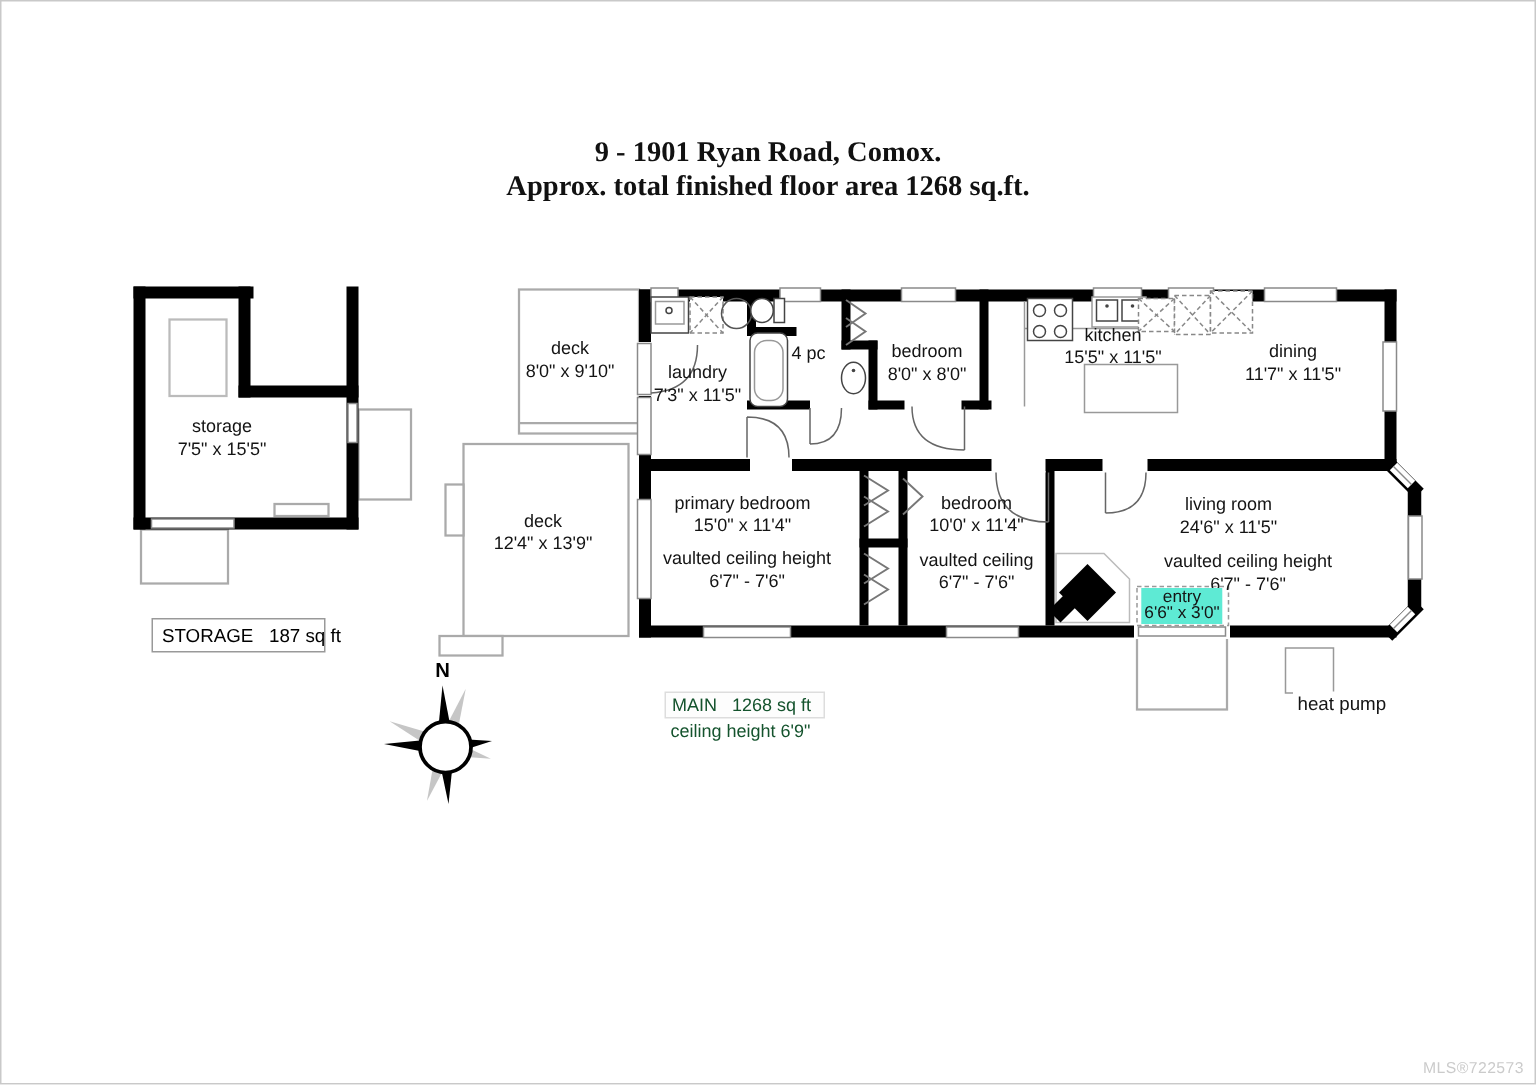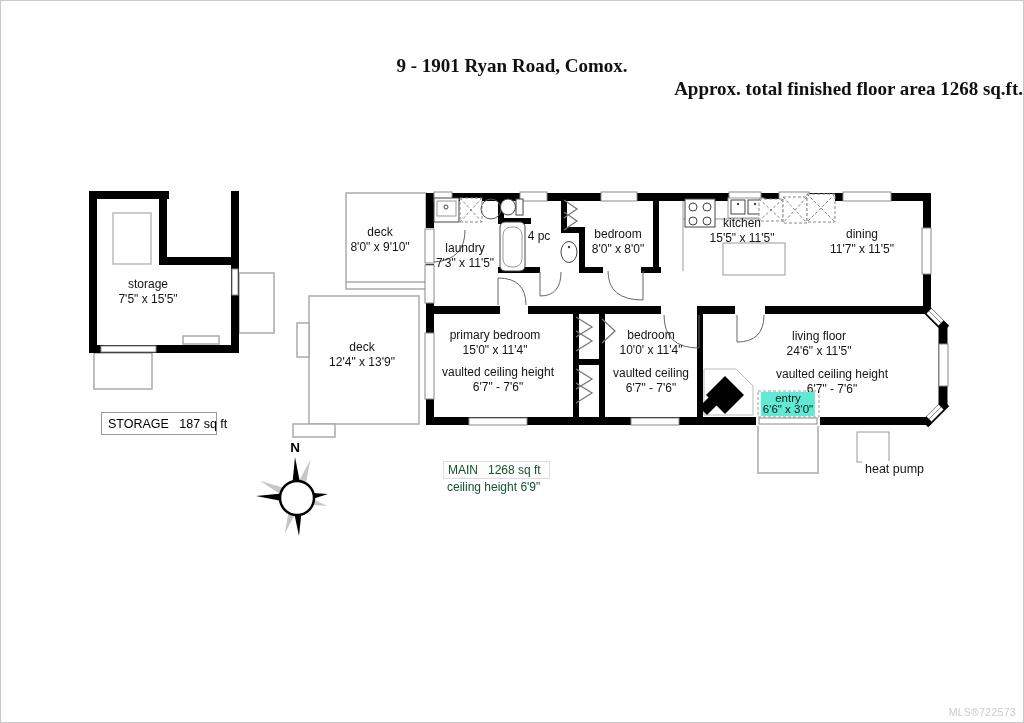--- a/index.html
+++ b/index.html
@@ -1,21 +1,21 @@
 <!DOCTYPE html>
 <html><head>
 <meta charset="utf-8">
 <style>
   html,body{margin:0;padding:0;background:#e8e8e8;}
   #page{position:relative;width:1024px;height:723px;background:#ffffff;border:1px solid #c9c9c9;
         box-sizing:border-box;overflow:hidden;font-family:"Liberation Sans",sans-serif;}
   #plan-svg{position:absolute;left:0;top:0;width:1024px;height:723px;}
   .title{position:absolute;left:0;right:0;text-align:center;
-         font-family:"Liberation Serif",serif;font-weight:bold;font-size:19px;color:#111;}
-  .t1{top:54px;} .t2{top:77px;text-align:right;}
+         font-family:"Liberation Serif",serif;font-weight:bold;font-size:19px;color:#111;margin-top:36px;}
+  .t1{top:54px;} .t2{top:77px;}
   .lbl{position:absolute;transform:translate(-50%,-50%);text-align:center;
        font-size:12px;line-height:15px;color:#141414;white-space:nowrap;}
   .lbl span{display:block;}
   .entry-lbl{font-size:11.5px;line-height:11px;background:#5eead4;padding:1px 2px;}
   .hp-lbl{position:absolute;font-size:12.5px;color:#141414;background:#fff;padding:1px 3px;white-space:nowrap;}
   .main-note{position:absolute;left:442px;top:460px;font-size:12px;color:#14532d;}
   .main-note .l1{border:1px solid #ddd;background:#fdfdfd;padding:1px 8px 1px 4px;white-space:pre;}
   .main-note .l2{padding:1px 0 0 4px;white-space:pre;}
   .storage-box{position:absolute;left:100px;top:411px;width:108px;height:17px;border:1px solid #999;
                font-size:12.5px;color:#000000;padding:4px 0 0 6px;white-space:pre;}
@@ -239,21 +239,21 @@
   </div>
   <div class="lbl" style="left:650px;top:342px;">
     <span>bedroom</span>
       <span>10'0' x 11'4"</span>
   </div>
   <div class="lbl" style="left:650px;top:380px;">
     <span>vaulted ceiling</span>
       <span>6'7" - 7'6"</span>
   </div>
   <div class="lbl" style="left:818px;top:343px;">
-    <span>living floor</span>
+    <span>living room</span>
       <span>24'6" x 11'5"</span>
   </div>
   <div class="lbl" style="left:831px;top:381px;">
     <span>vaulted ceiling height</span>
       <span>6'7" - 7'6"</span>
   </div>
   <div class="lbl entry-lbl" style="left:787px;top:403px;">
     <span>entry</span>
       <span>6'6" x 3'0"</span>
   </div>

